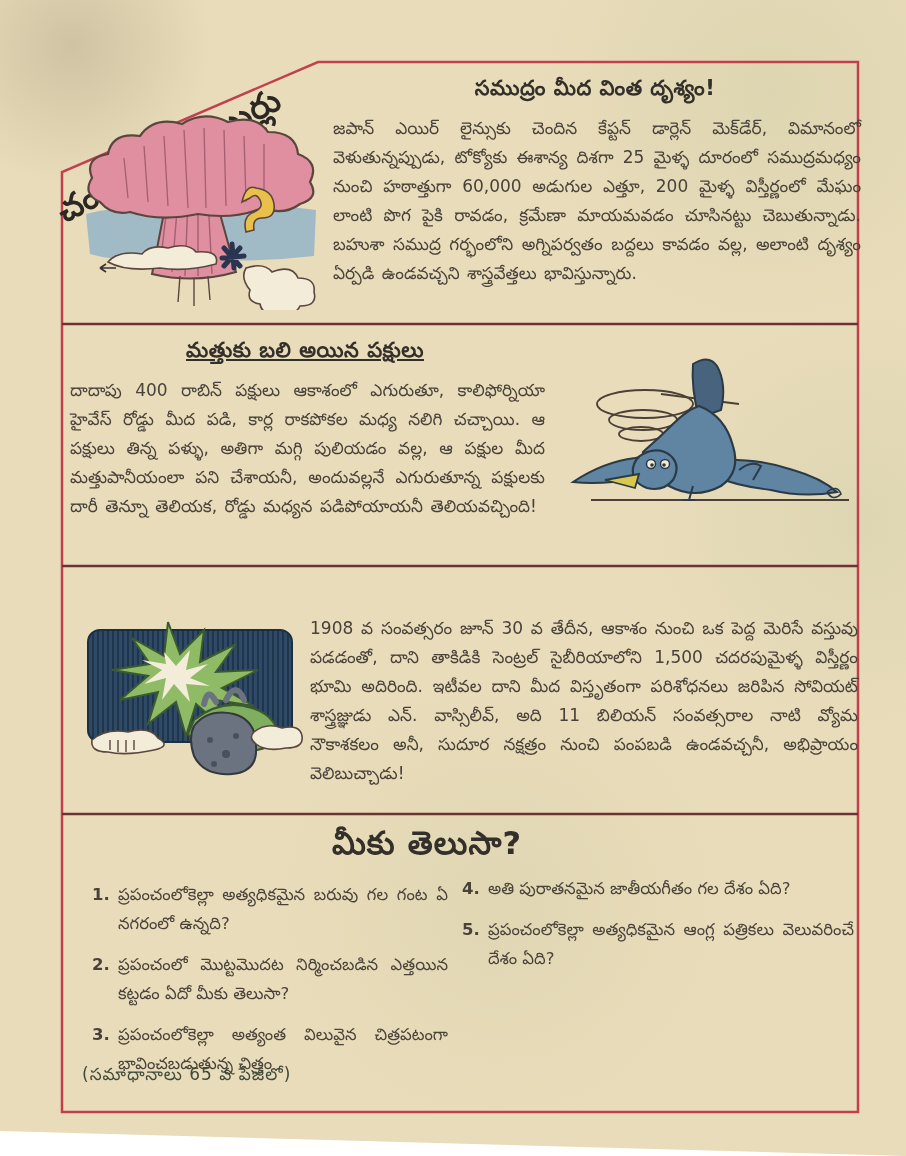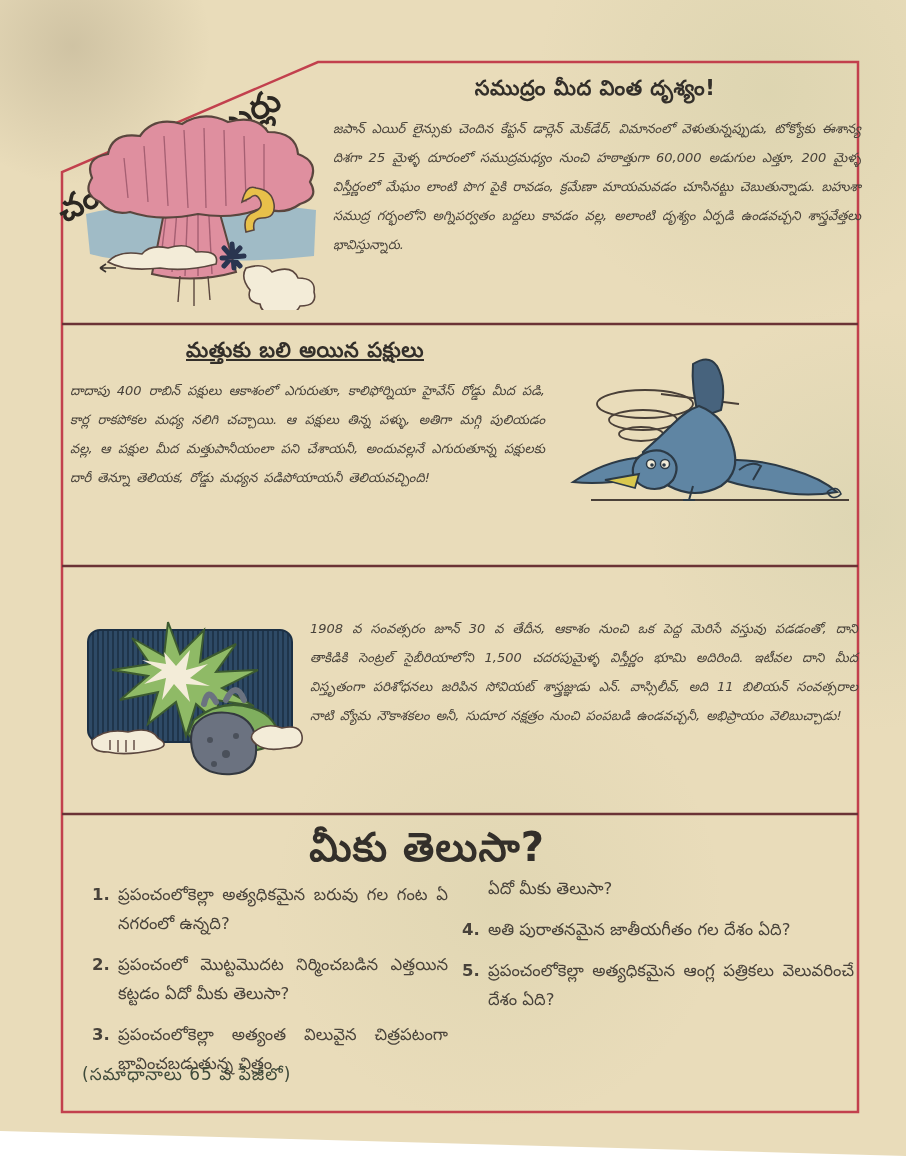--- a/index.html
+++ b/index.html
@@ -24,26 +24,26 @@
     transform:rotate(-28deg);transform-origin:0 0;
     font-size:33px;font-weight:bold;color:#2b2722;letter-spacing:1px;
     white-space:nowrap;
   }
   .sec-title{
     position:absolute;text-align:center;font-weight:bold;
     font-size:21px;color:#332f2a;letter-spacing:.5px;
   }
   .sec-body{
     position:absolute;text-align:justify;color:#48423a;
-    font-size:13px;line-height:29px;word-spacing:2px;font-style:italic;
+    font-size:17px;line-height:29px;word-spacing:2px;
   }
   .illus{position:absolute;}
   .quiz-heading{
     position:absolute;left:62px;top:824px;width:730px;text-align:center;
-    font-size:40px;font-weight:bold;color:#332f2a;letter-spacing:1px;
+    font-size:32px;font-weight:bold;color:#332f2a;letter-spacing:1px;
   }
   .quiz-col{position:absolute;color:#48423a;font-size:16.5px;line-height:29px;}
   .quiz-item{display:flex;margin-bottom:12px;text-align:justify;}
   .quiz-num{flex:0 0 26px;font-weight:bold;}
   .quiz-text{flex:1;}
   .quiz-cont{padding-left:26px;margin-bottom:12px;}
   .footer-note{
     position:absolute;left:62px;top:1064px;width:760px;text-align:left;
     font-size:17px;color:#3f4a3a;letter-spacing:1px;margin-left:20px;
   }
@@ -194,21 +194,20 @@
       <span class="quiz-num">2.</span>
       <span class="quiz-text">ప్రపంచంలో మొట్టమొదట నిర్మించబడిన ఎత్తయిన కట్టడం ఏదో మీకు తెలుసా?</span>
     </div>
     <div class="quiz-item">
       <span class="quiz-num">3.</span>
       <span class="quiz-text">ప్రపంచంలోకెల్లా అత్యంత విలువైన చిత్రపటంగా భావించబడుతున్న చిత్రం</span>
     </div>
   </div>
 
   <div class="quiz-col" style="left:462px;top:874px;width:392px;">
-    <div class="quiz-cont">ఏదో మీకు తెలుసా?</div>
     <div class="quiz-item">
       <span class="quiz-num">4.</span>
       <span class="quiz-text">అతి పురాతనమైన జాతీయగీతం గల దేశం ఏది?</span>
     </div>
     <div class="quiz-item">
       <span class="quiz-num">5.</span>
       <span class="quiz-text">ప్రపంచంలోకెల్లా అత్యధికమైన ఆంగ్ల పత్రికలు వెలువరించే దేశం ఏది?</span>
     </div>
   </div>
 

